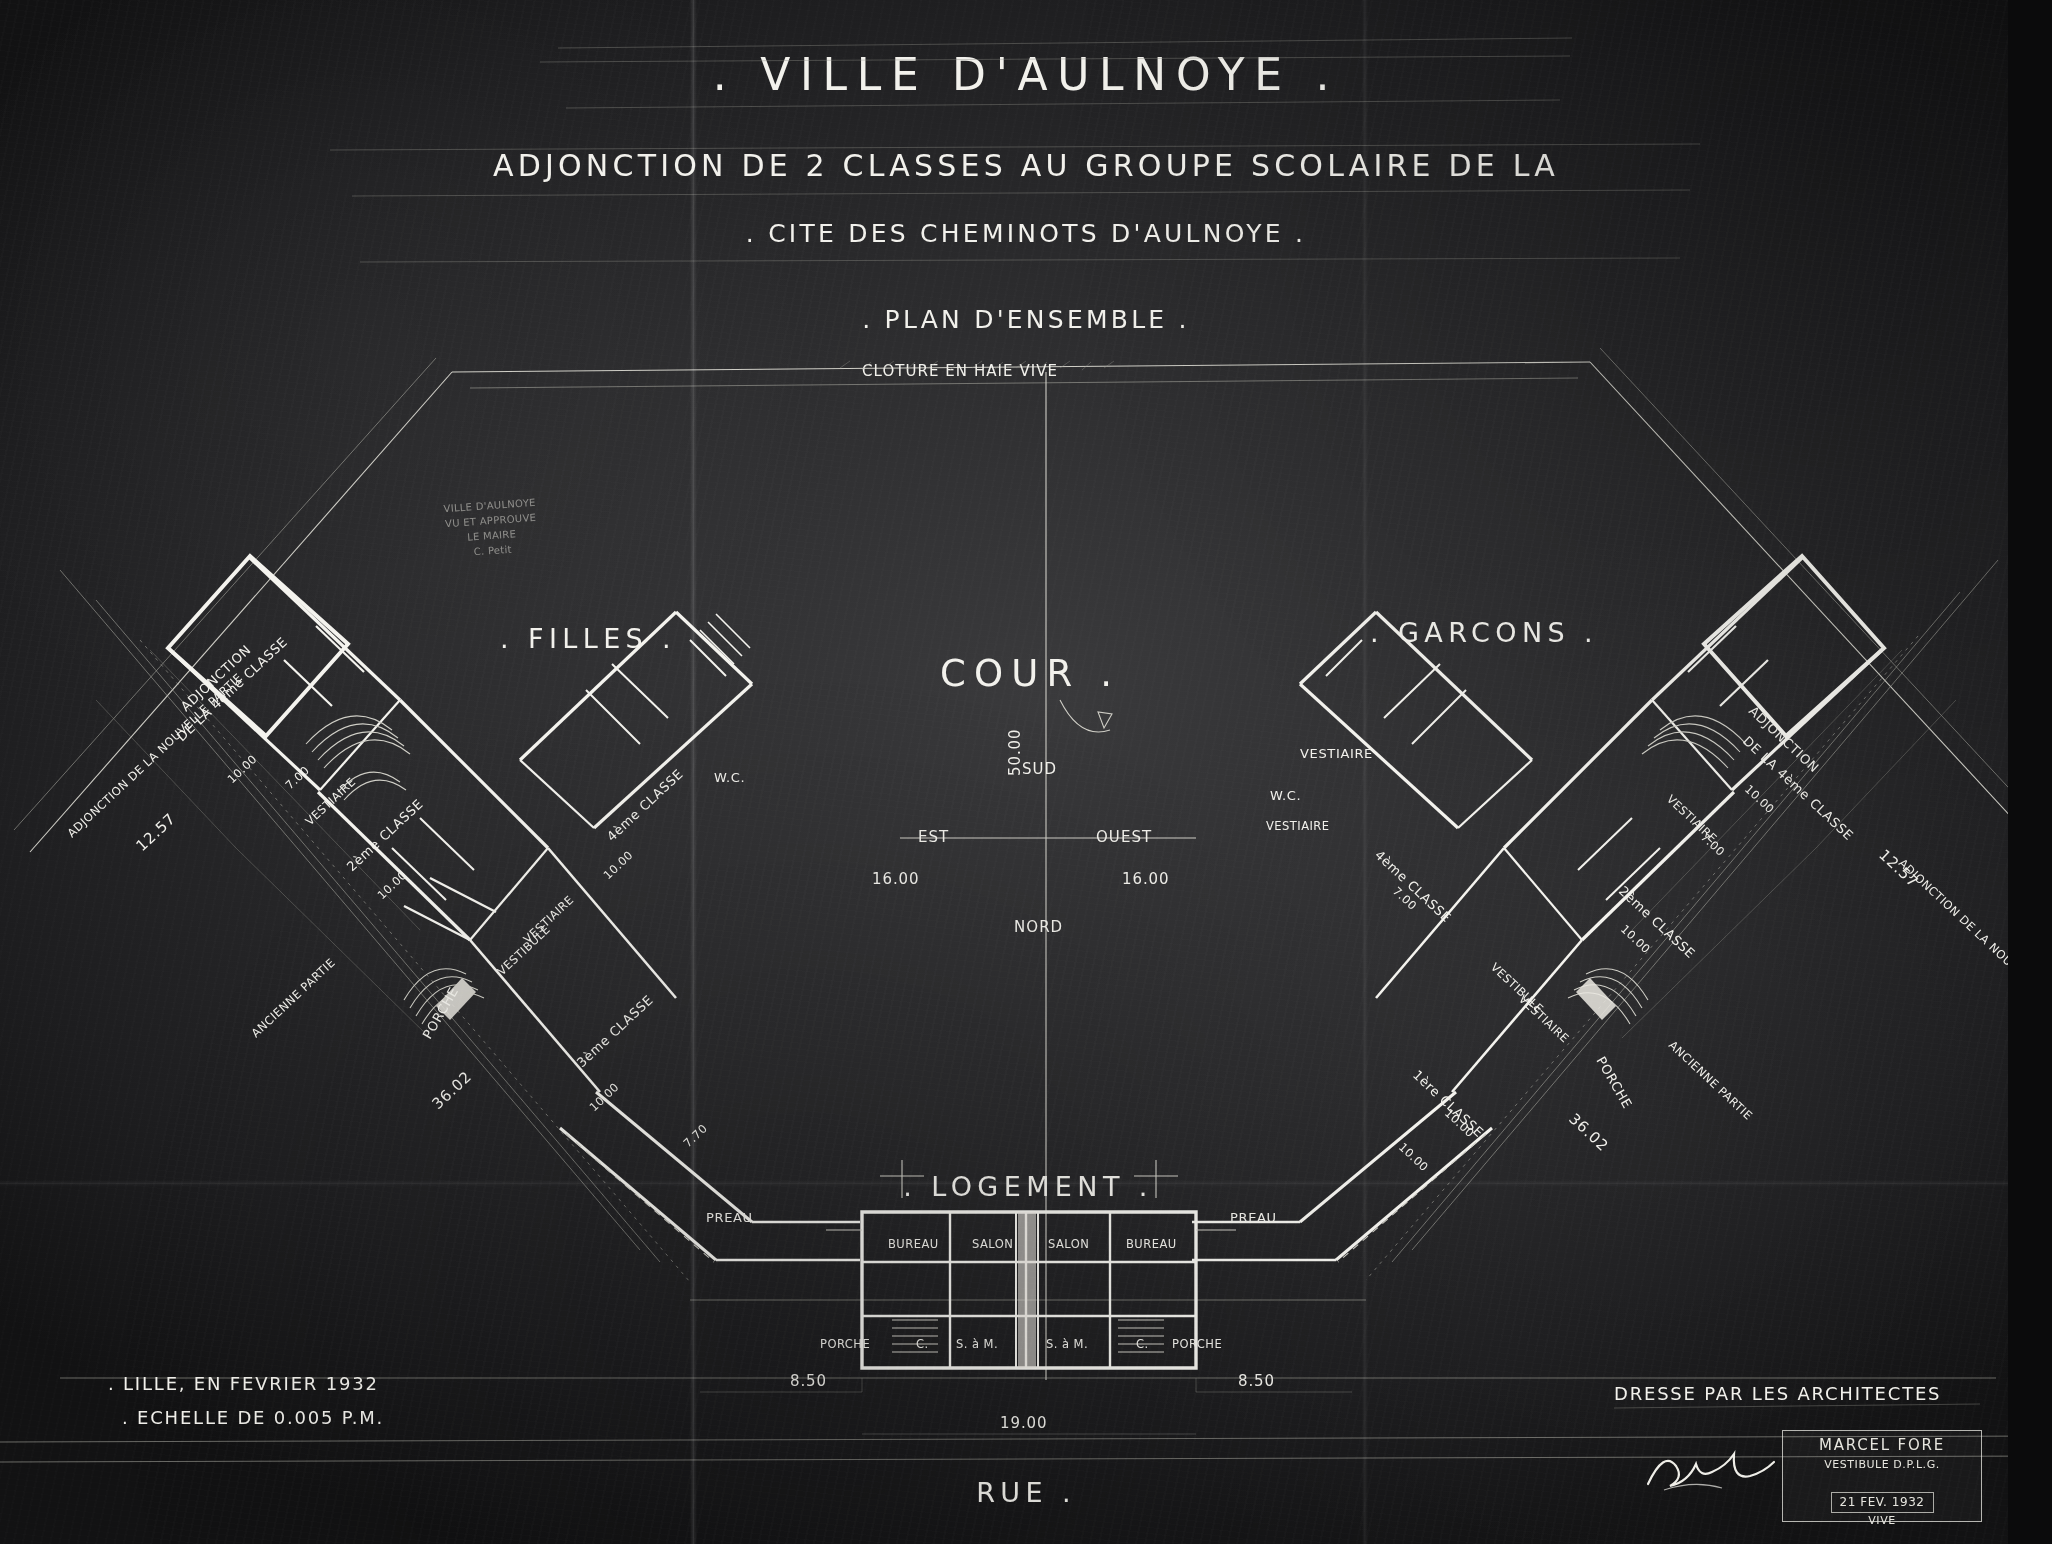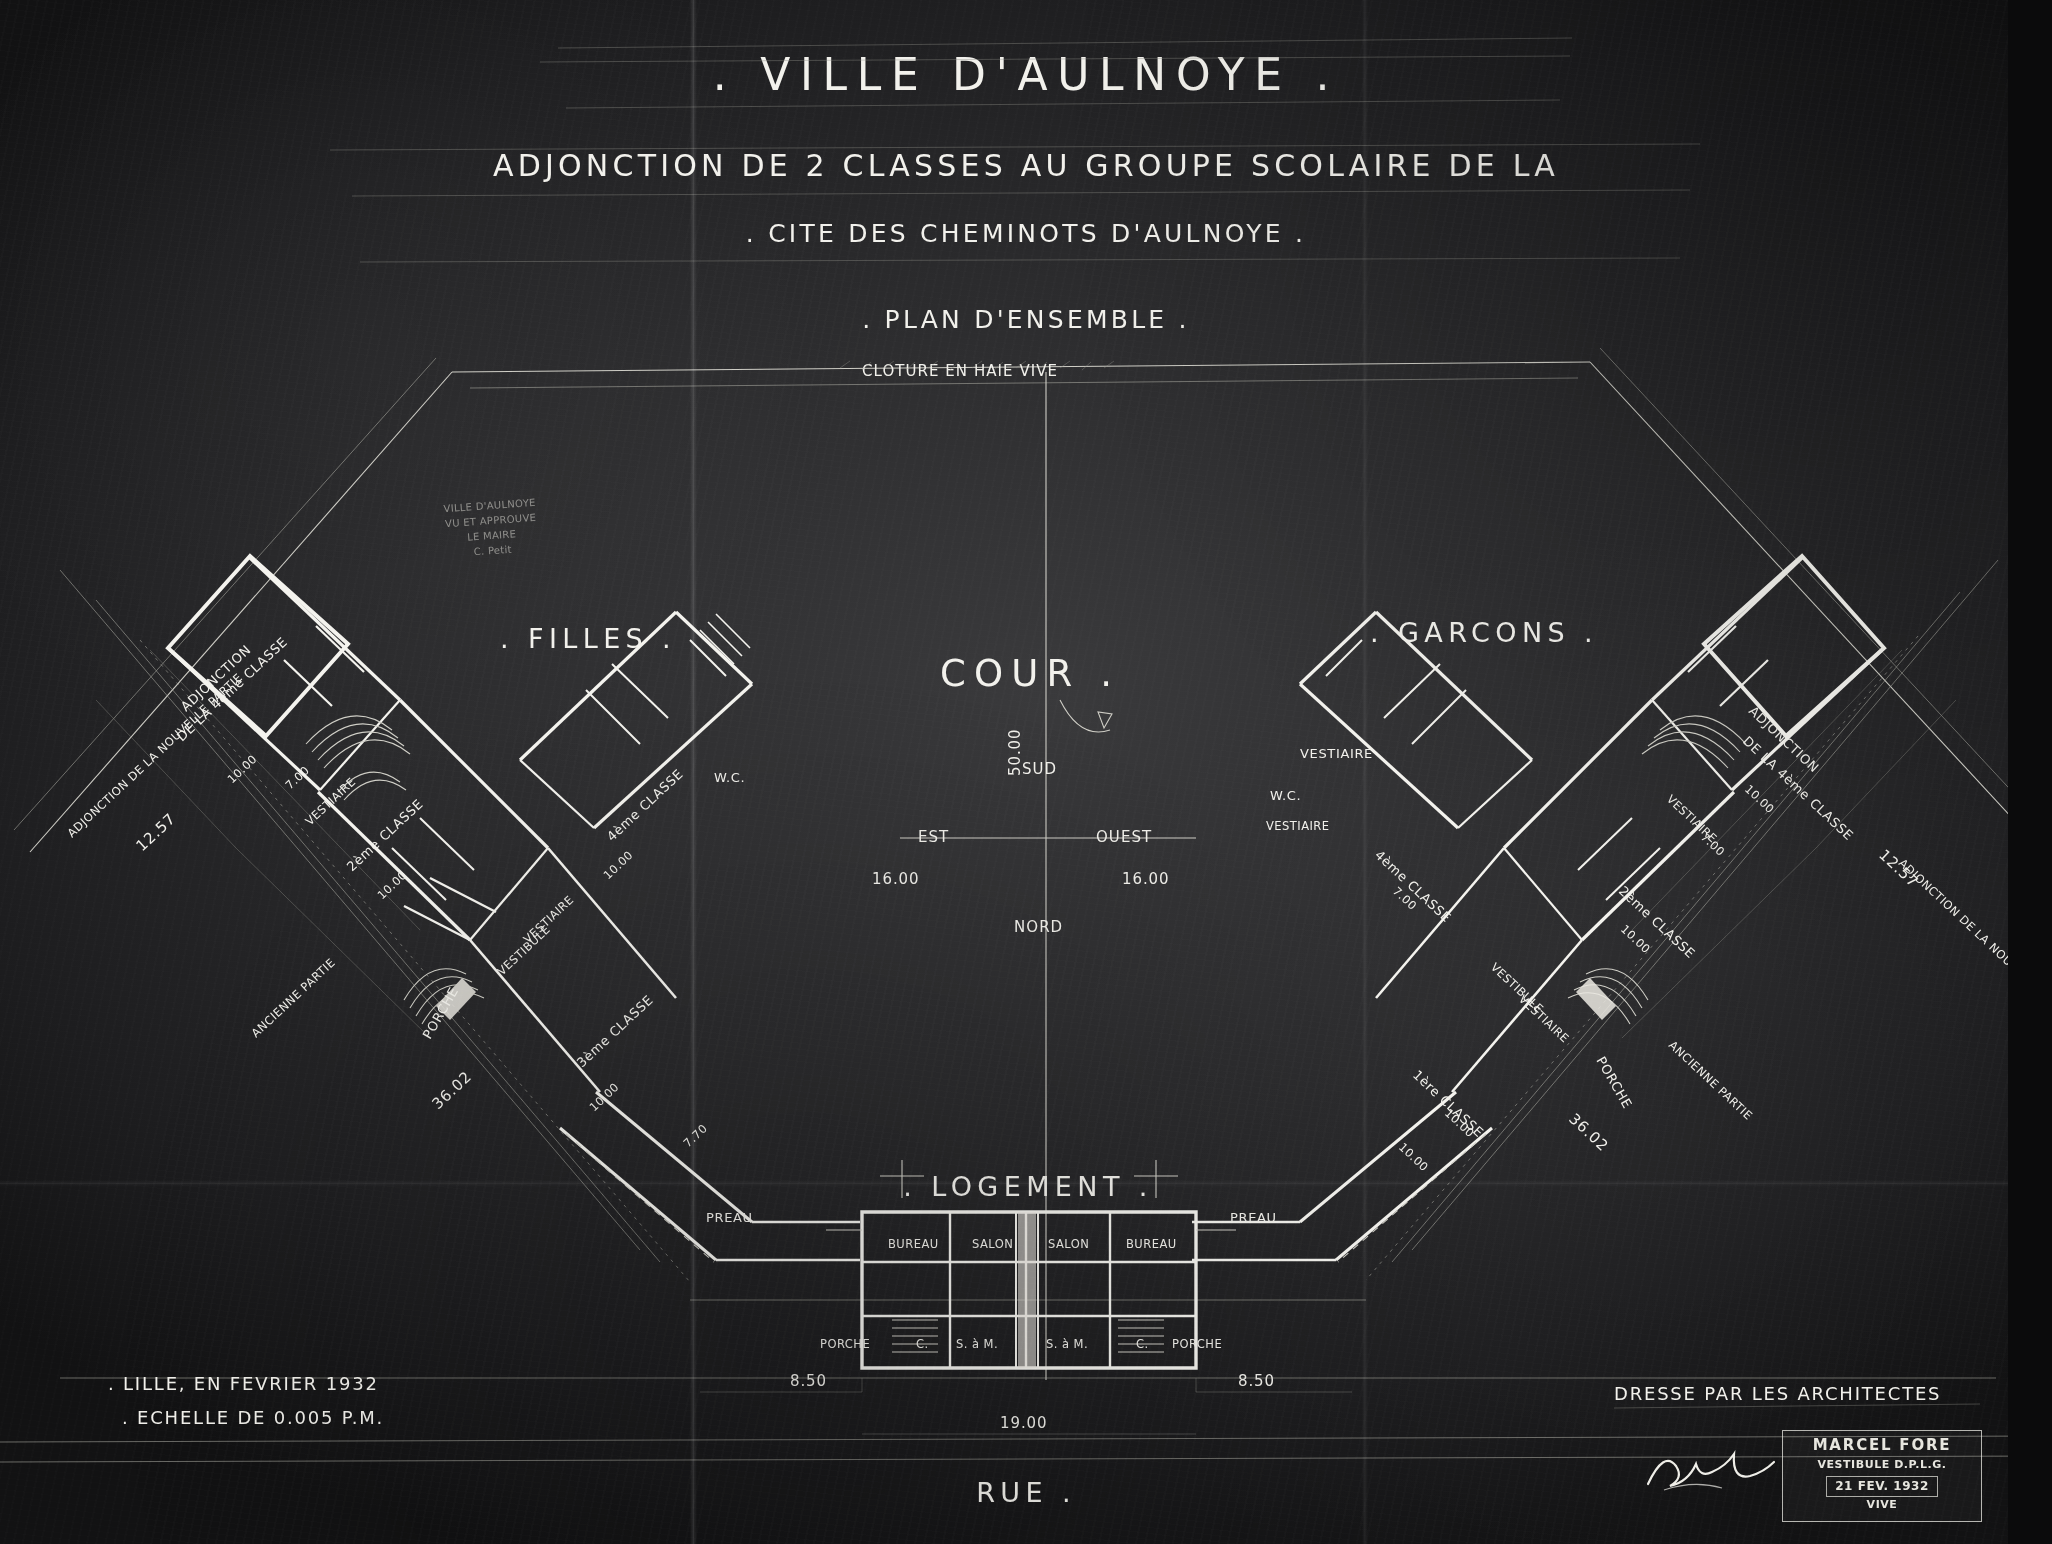--- a/index.html
+++ b/index.html
@@ -77,28 +77,27 @@
     height: 92px;
     border: 1.2px solid rgba(235,235,228,.75);
     color: #e7e6df;
     font-size: 11px;
     line-height: 1.45;
     text-align: center;
     padding-top: 4px;
     box-sizing: border-box;
     letter-spacing: .05em;
     background: rgba(255,255,255,.03);
-    font-weight: bold;
   }
   #stamp .big { font-size: 15px; letter-spacing: .12em; }
   #stamp .date {
     display: inline-block;
     border: 1px solid rgba(235,235,228,.7);
     padding: 1px 8px;
-    margin-top: 3px;
+    margin-top: 19px;
     font-size: 12px;
   }
   #oldstamp {
     position: absolute;
     left: 392px;
     top: 498px;
     width: 200px;
     height: 84px;
     transform: rotate(-4deg);
     opacity: .55;

